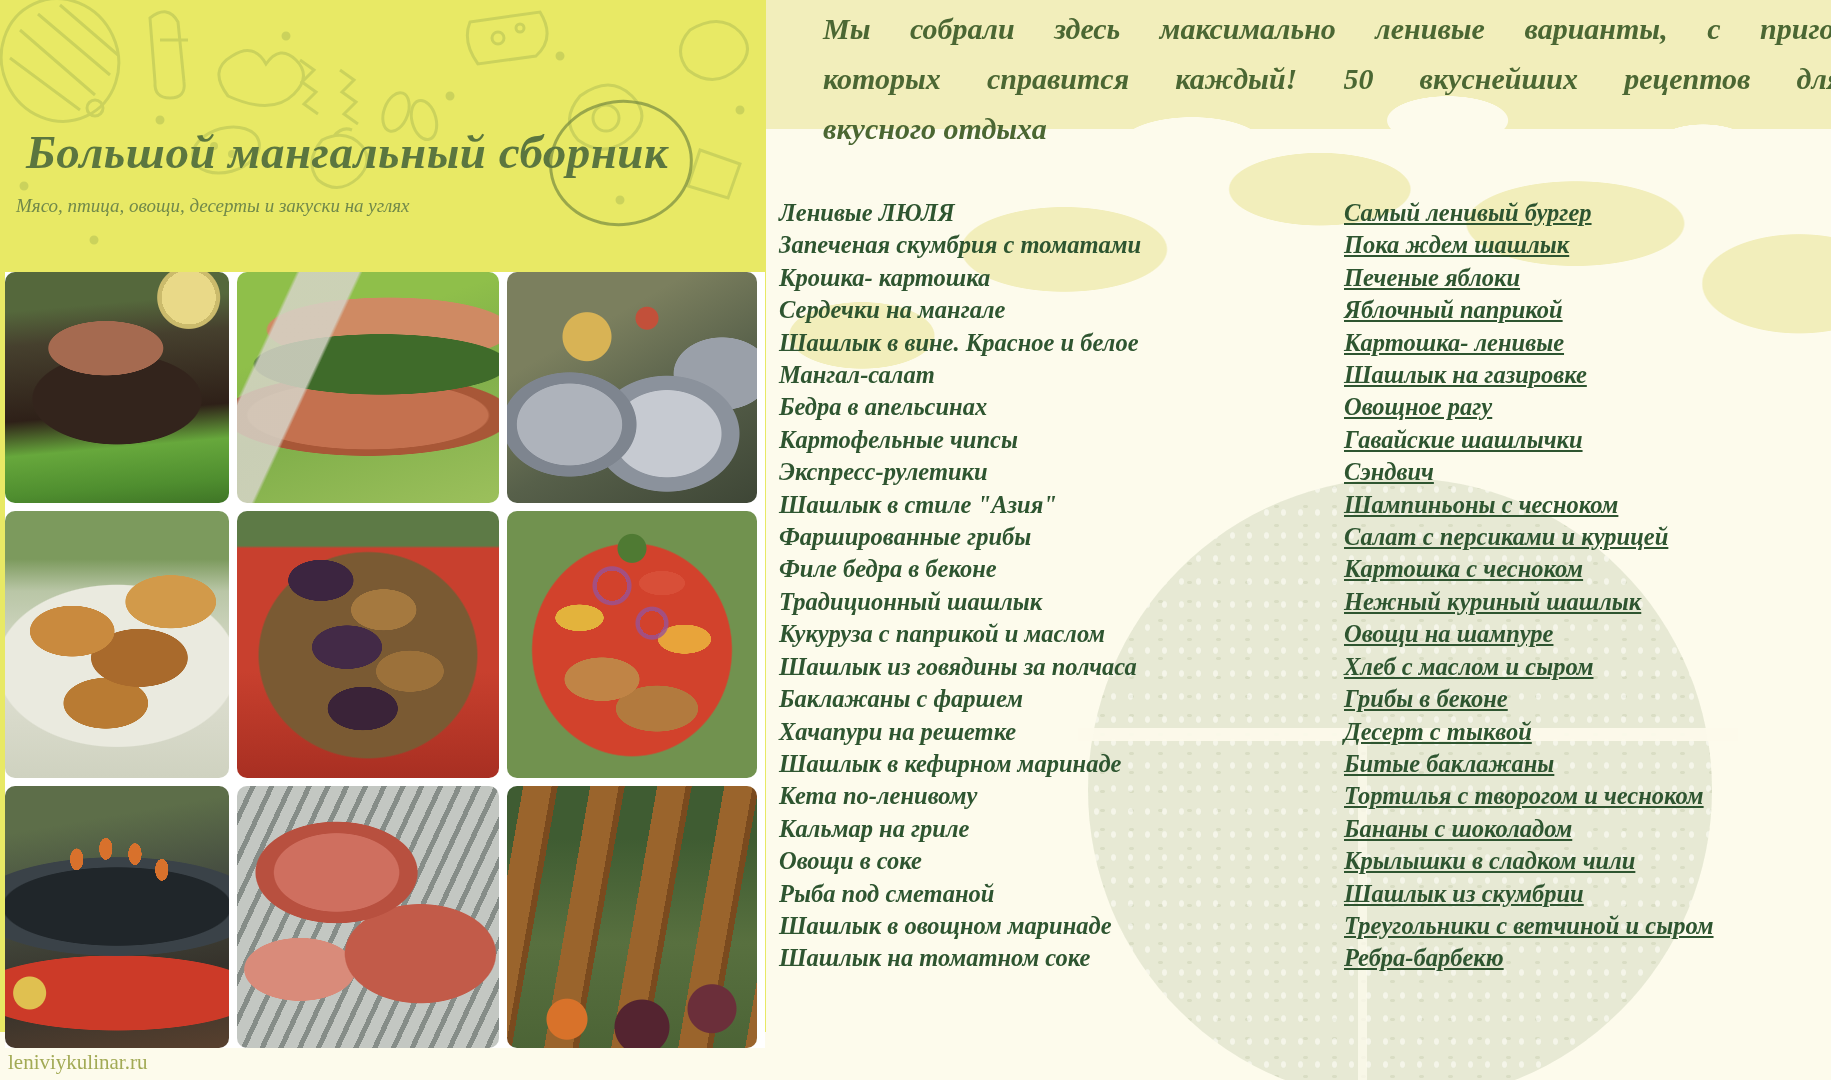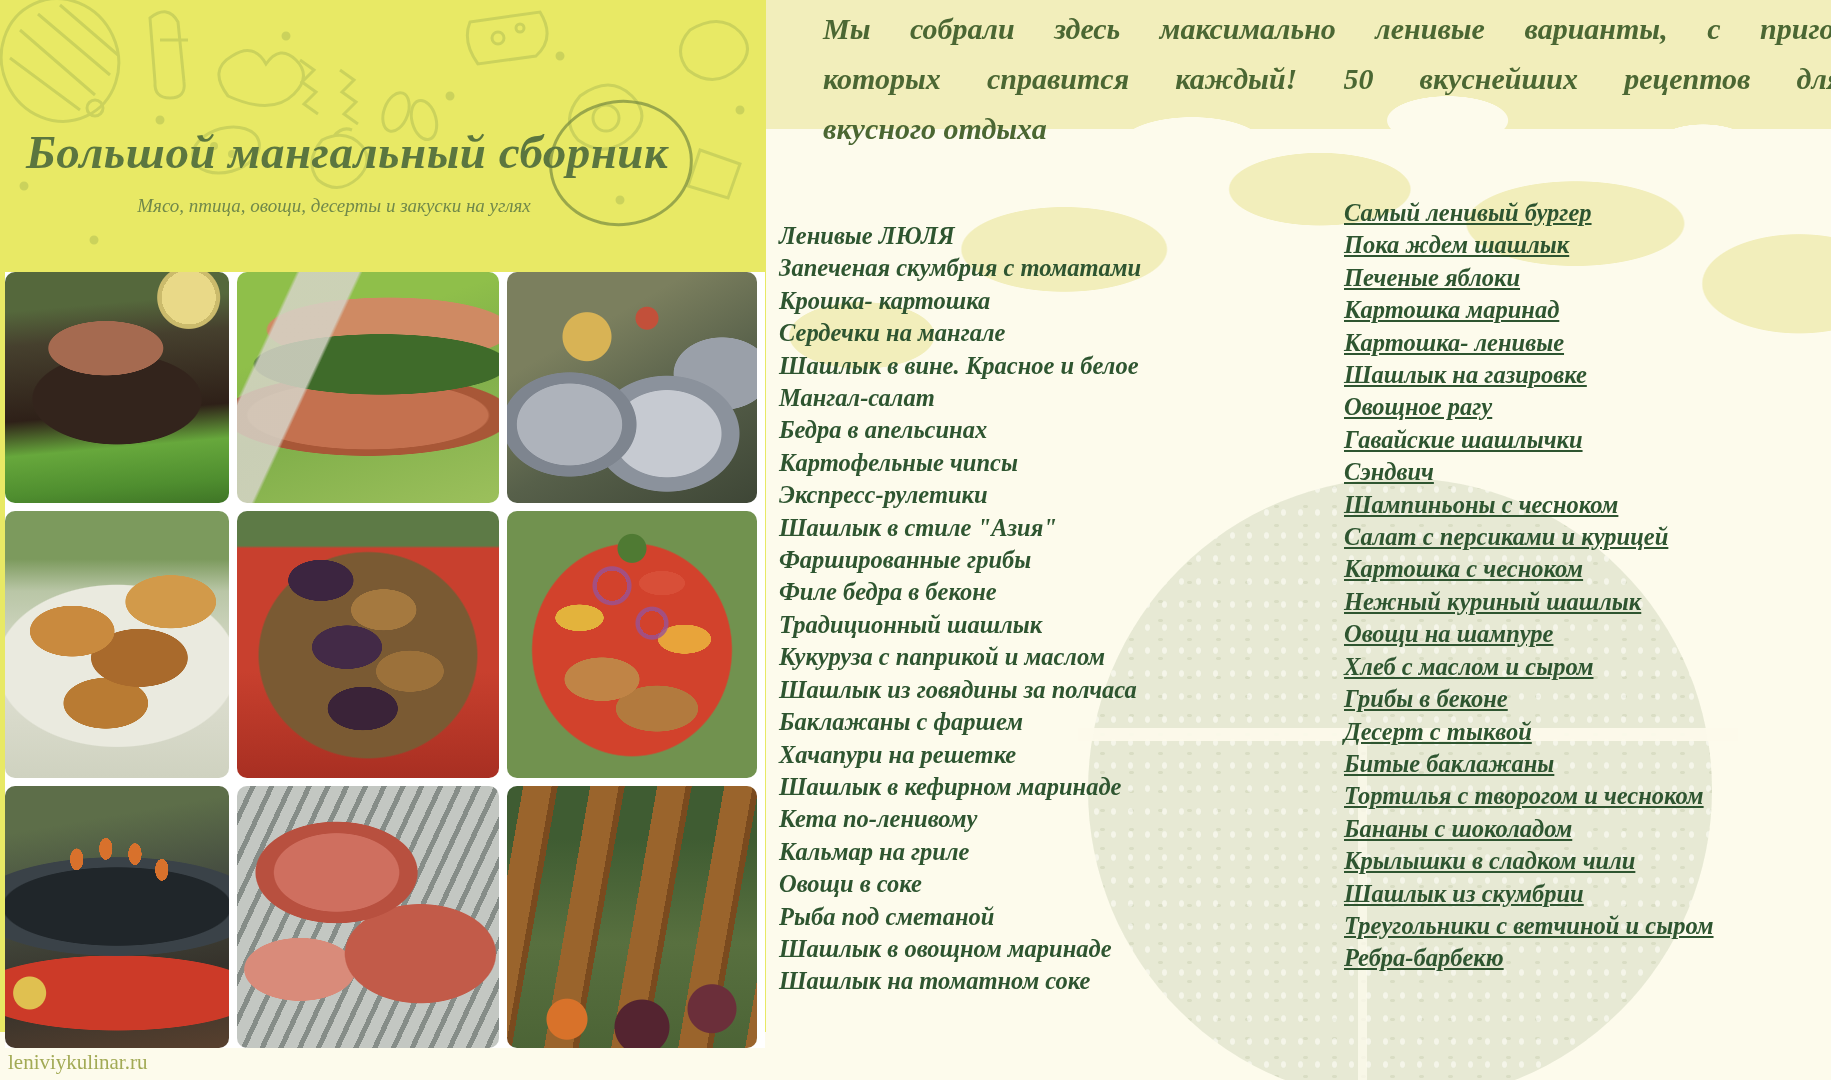--- a/index.html
+++ b/index.html
@@ -7,21 +7,21 @@
         background:#fdfbec;font-family:"Liberation Serif","DejaVu Serif",serif;}
 
   
   .left-pane{position:absolute;left:0;top:0;width:766px;height:1032px;background:#e8e965;}
   .doodles{position:absolute;left:0;top:0;}
   .cover-title{position:absolute;left:26px;top:126px;width:720px;
         font-style:italic;font-weight:700;font-size:47px;line-height:52px;
         color:#5b763f;letter-spacing:.5px;white-space:nowrap;}
   .title-ring{position:absolute;left:549px;top:100px;width:138px;height:120px;
         border:3px solid rgba(110,132,62,.65);border-radius:50%;transform:rotate(-7deg);}
-  .cover-subtitle{position:absolute;left:8px;top:195px;width:652px;text-align:center;
+  .cover-subtitle{position:absolute;left:16px;top:195px;width:652px;text-align:left;
         font-style:italic;font-size:19px;color:#71894a;}
   .collage{position:absolute;left:5px;top:272px;width:760px;height:776px;background:#fff;
         display:grid;grid-template-columns:224px 262px 250px;grid-template-rows:231px 267px 262px;
         column-gap:8px;row-gap:8px;}
   .ph{border-radius:10px;}
   .p1{background:
       radial-gradient(circle at 82% 11%, #e9d988 0 27px, #cbbb6c 27px 31px, transparent 32px),
       radial-gradient(ellipse 95px 45px at 45% 33%, #a56a50 0 60%, transparent 61%),
       radial-gradient(ellipse 140px 75px at 50% 55%, #33241c 0 60%, transparent 61%),
       linear-gradient(175deg,#55683c 0 16%,#46402e 30%,#2e2018 60%,#67a83c 74%,#4f8e2f 90%,#3f7526 100%);}
@@ -104,21 +104,21 @@
       background-image:radial-gradient(rgba(255,255,255,.55) 2px, transparent 3px),
                        radial-gradient(rgba(188,196,163,.5) 2px, transparent 3px);
       background-size:17px 23px,29px 19px;}
   .grill-mark .hline{position:absolute;left:-10px;top:250px;width:660px;height:13px;background:#fdfbec;opacity:.92;}
   .grill-mark .vline{position:absolute;left:270px;top:262px;width:9px;height:370px;background:#fdfbec;opacity:.8;}
   .intro{position:absolute;left:57px;top:4px;width:1158px;
       font-style:italic;font-weight:700;font-size:30px;line-height:50px;color:#4b6733;}
   .intro .j{text-align:justify;text-align-last:justify;}
   .toc-col{position:absolute;font-style:italic;font-weight:700;font-size:24.5px;
       line-height:32.4px;color:#2e5530;white-space:nowrap;}
-  #toc-left{left:13px;top:197px;margin-top:23px;}
+  #toc-left{left:13px;top:197px;}
   #toc-right{left:578px;top:197px;text-decoration:underline;}
 </style>
 </head>
 <body>
 
 <div class="page">
 
   <div class="left-pane">
     <svg class="doodles" width="766" height="270" viewBox="0 0 766 270" fill="none" stroke="#c6cf5b" stroke-width="3" opacity=".85">
       <ellipse cx="60" cy="60" rx="58" ry="62" transform="rotate(-25 60 60)"></ellipse>
@@ -206,21 +206,21 @@
         <div class="toc-item">Кальмар на гриле</div>
         <div class="toc-item">Овощи в соке</div>
         <div class="toc-item">Рыба под сметаной</div>
         <div class="toc-item">Шашлык в овощном маринаде</div>
         <div class="toc-item">Шашлык на томатном соке</div>
       </div>
     <div class="toc-col" id="toc-right">
         <div class="toc-item">Самый ленивый бургер</div>
         <div class="toc-item">Пока ждем шашлык</div>
         <div class="toc-item">Печеные яблоки</div>
-        <div class="toc-item">Картошка маринад</div>
+        <div class="toc-item">Яблочный паприкой</div>
         <div class="toc-item">Картошка- ленивые</div>
         <div class="toc-item">Шашлык на газировке</div>
         <div class="toc-item">Овощное рагу</div>
         <div class="toc-item">Гавайские шашлычки</div>
         <div class="toc-item">Сэндвич</div>
         <div class="toc-item">Шампиньоны с чесноком</div>
         <div class="toc-item">Салат с персиками и курицей</div>
         <div class="toc-item">Картошка с чесноком</div>
         <div class="toc-item">Нежный куриный шашлык</div>
         <div class="toc-item">Овощи на шампуре</div>

